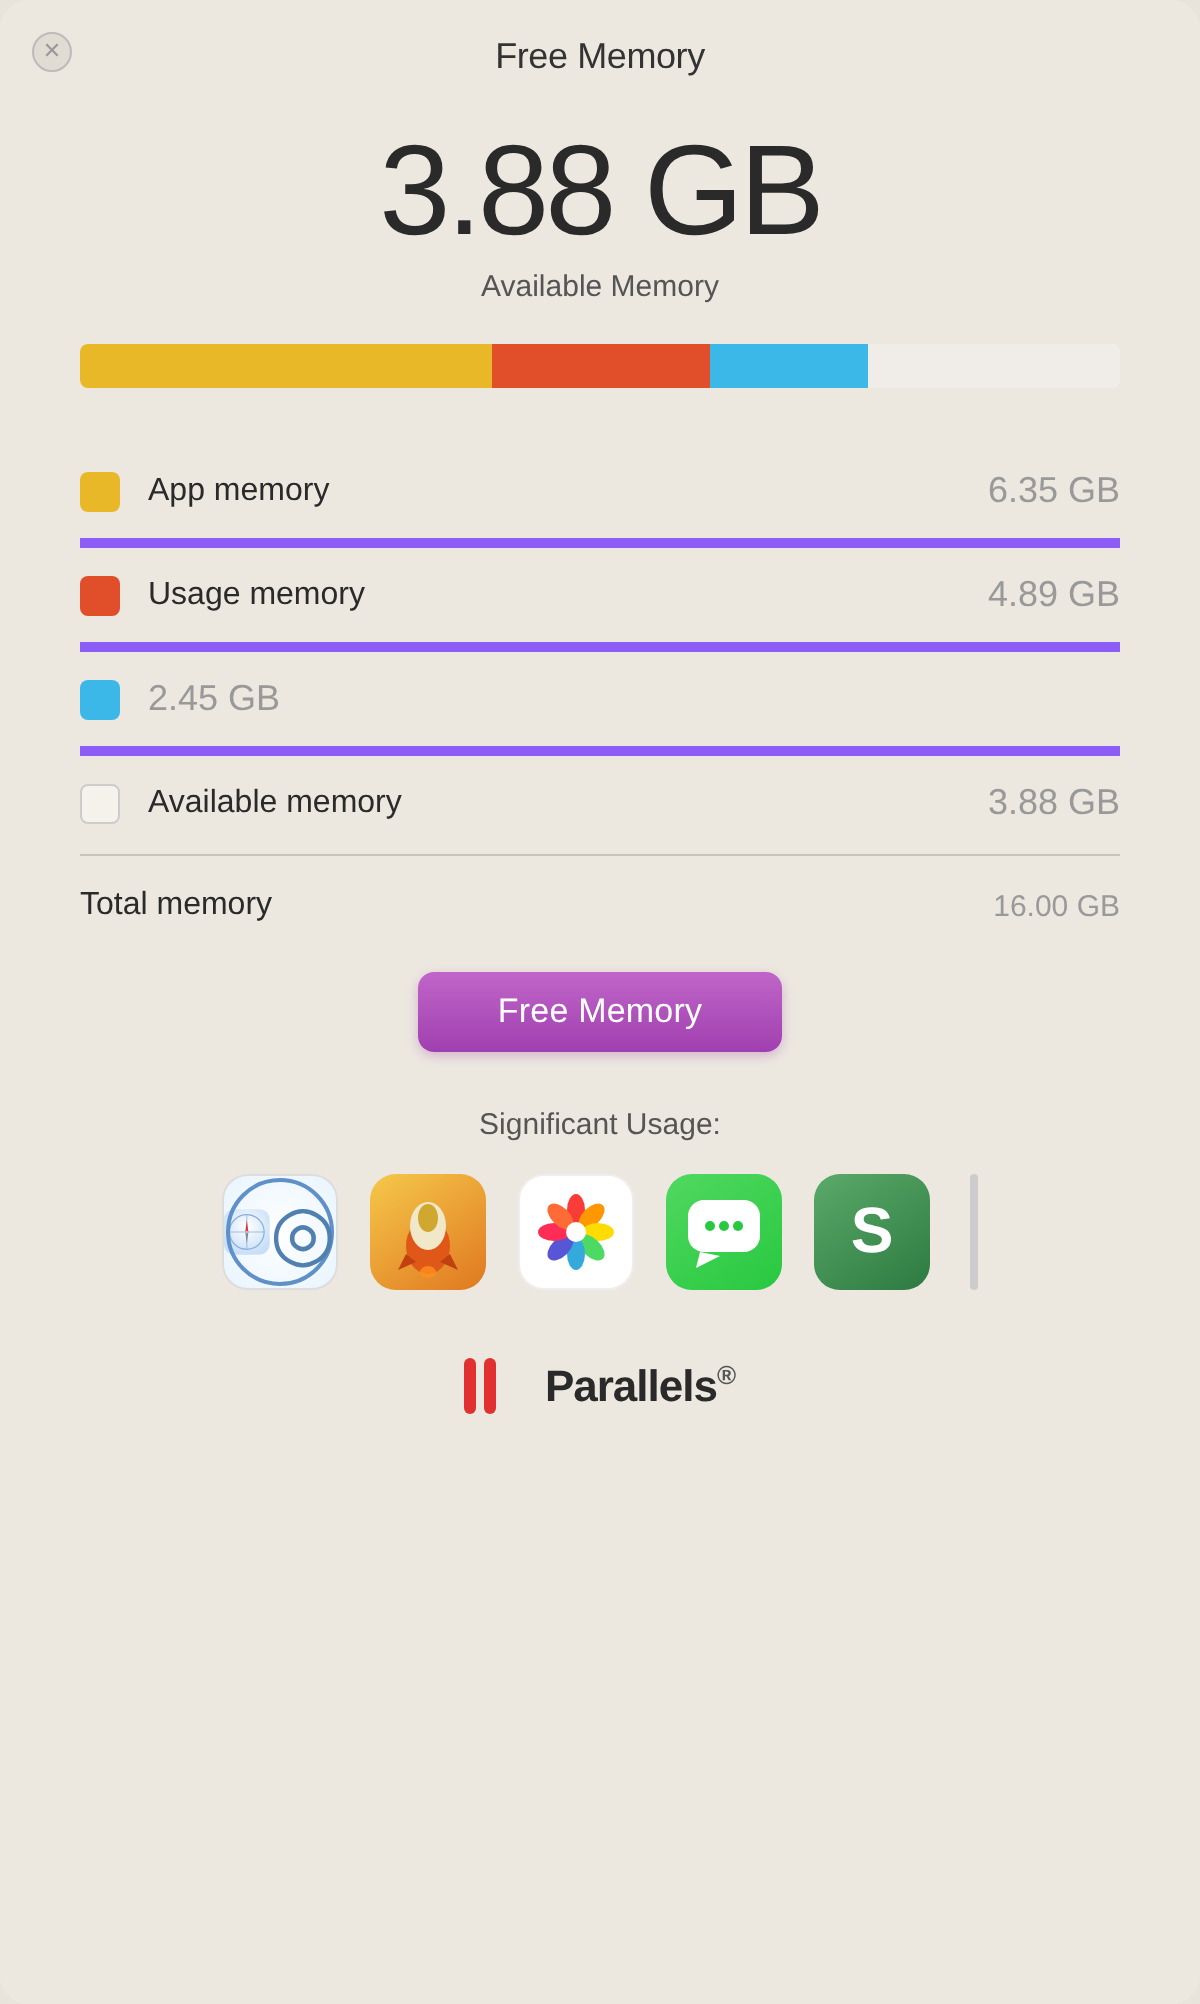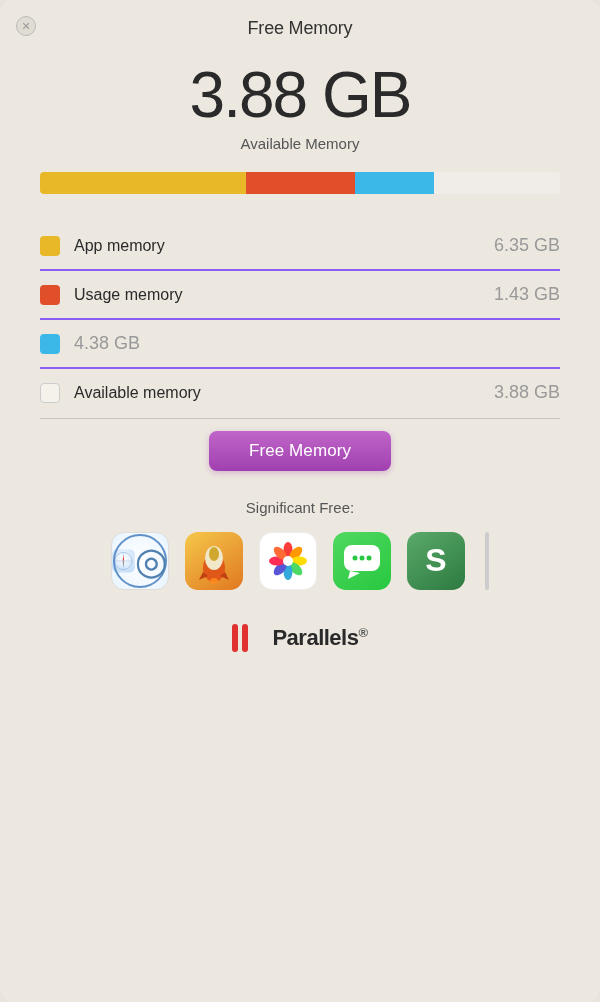--- a/index.html
+++ b/index.html
@@ -93,21 +93,21 @@
       display: flex;
       flex-direction: column;
       gap: 0;
       margin-bottom: 0;
     }
 
     .memory-row {
       display: flex;
       align-items: center;
       padding: 13px 0;
-      border-bottom: 2px solid #8b5cf6;
+      border-bottom: 5px solid #8b5cf6;
     }
 
     .memory-row:last-child {
       border-bottom: none;
     }
 
     .color-swatch {
       width: 20px;
       height: 20px;
       border-radius: 4px;
@@ -295,43 +295,47 @@
 
     <div class="memory-row">
       <div class="color-swatch swatch-app"></div>
       <span class="row-label">App memory</span>
       <span class="row-value">6.35 GB</span>
     </div>
 
     <div class="memory-row">
       <div class="color-swatch swatch-wired"></div>
       <span class="row-label">Usage memory</span>
-      <span class="row-value">1.43 GB</span>
+      <span class="row-value">4.89 GB</span>
     </div>
 
     <div class="memory-row">
       <div class="color-swatch swatch-comp"></div>
-      <span class="row-value">4.38 GB</span>
+      <span class="row-value">2.45 GB</span>
     </div>
 
     <div class="memory-row">
       <div class="color-swatch swatch-avail"></div>
       <span class="row-label">Available memory</span>
       <span class="row-value">3.88 GB</span>
     </div>
 
   </div>
 
   <div class="divider"></div>
 
+  <div class="total-row">
+    <span class="total-label">Total memory</span>
+    <span class="total-value">16.00 GB</span>
+  </div>
 
   <button class="free-memory-btn">Free Memory</button>
 
   <div class="significant-section">
-    <div class="significant-title">Significant Free:</div>
+    <div class="significant-title">Significant Usage:</div>
 
     <div class="app-icons-row">
 
       <div class="app-icon icon-safari">
         <svg class="safari-svg" viewBox="0 0 58 58">
           <defs>
             <radialGradient id="sg" cx="50%" cy="38%" r="60%">
               <stop offset="0%" stop-color="#ffffff"></stop>
               <stop offset="100%" stop-color="#c8dff8"></stop>
             </radialGradient>

